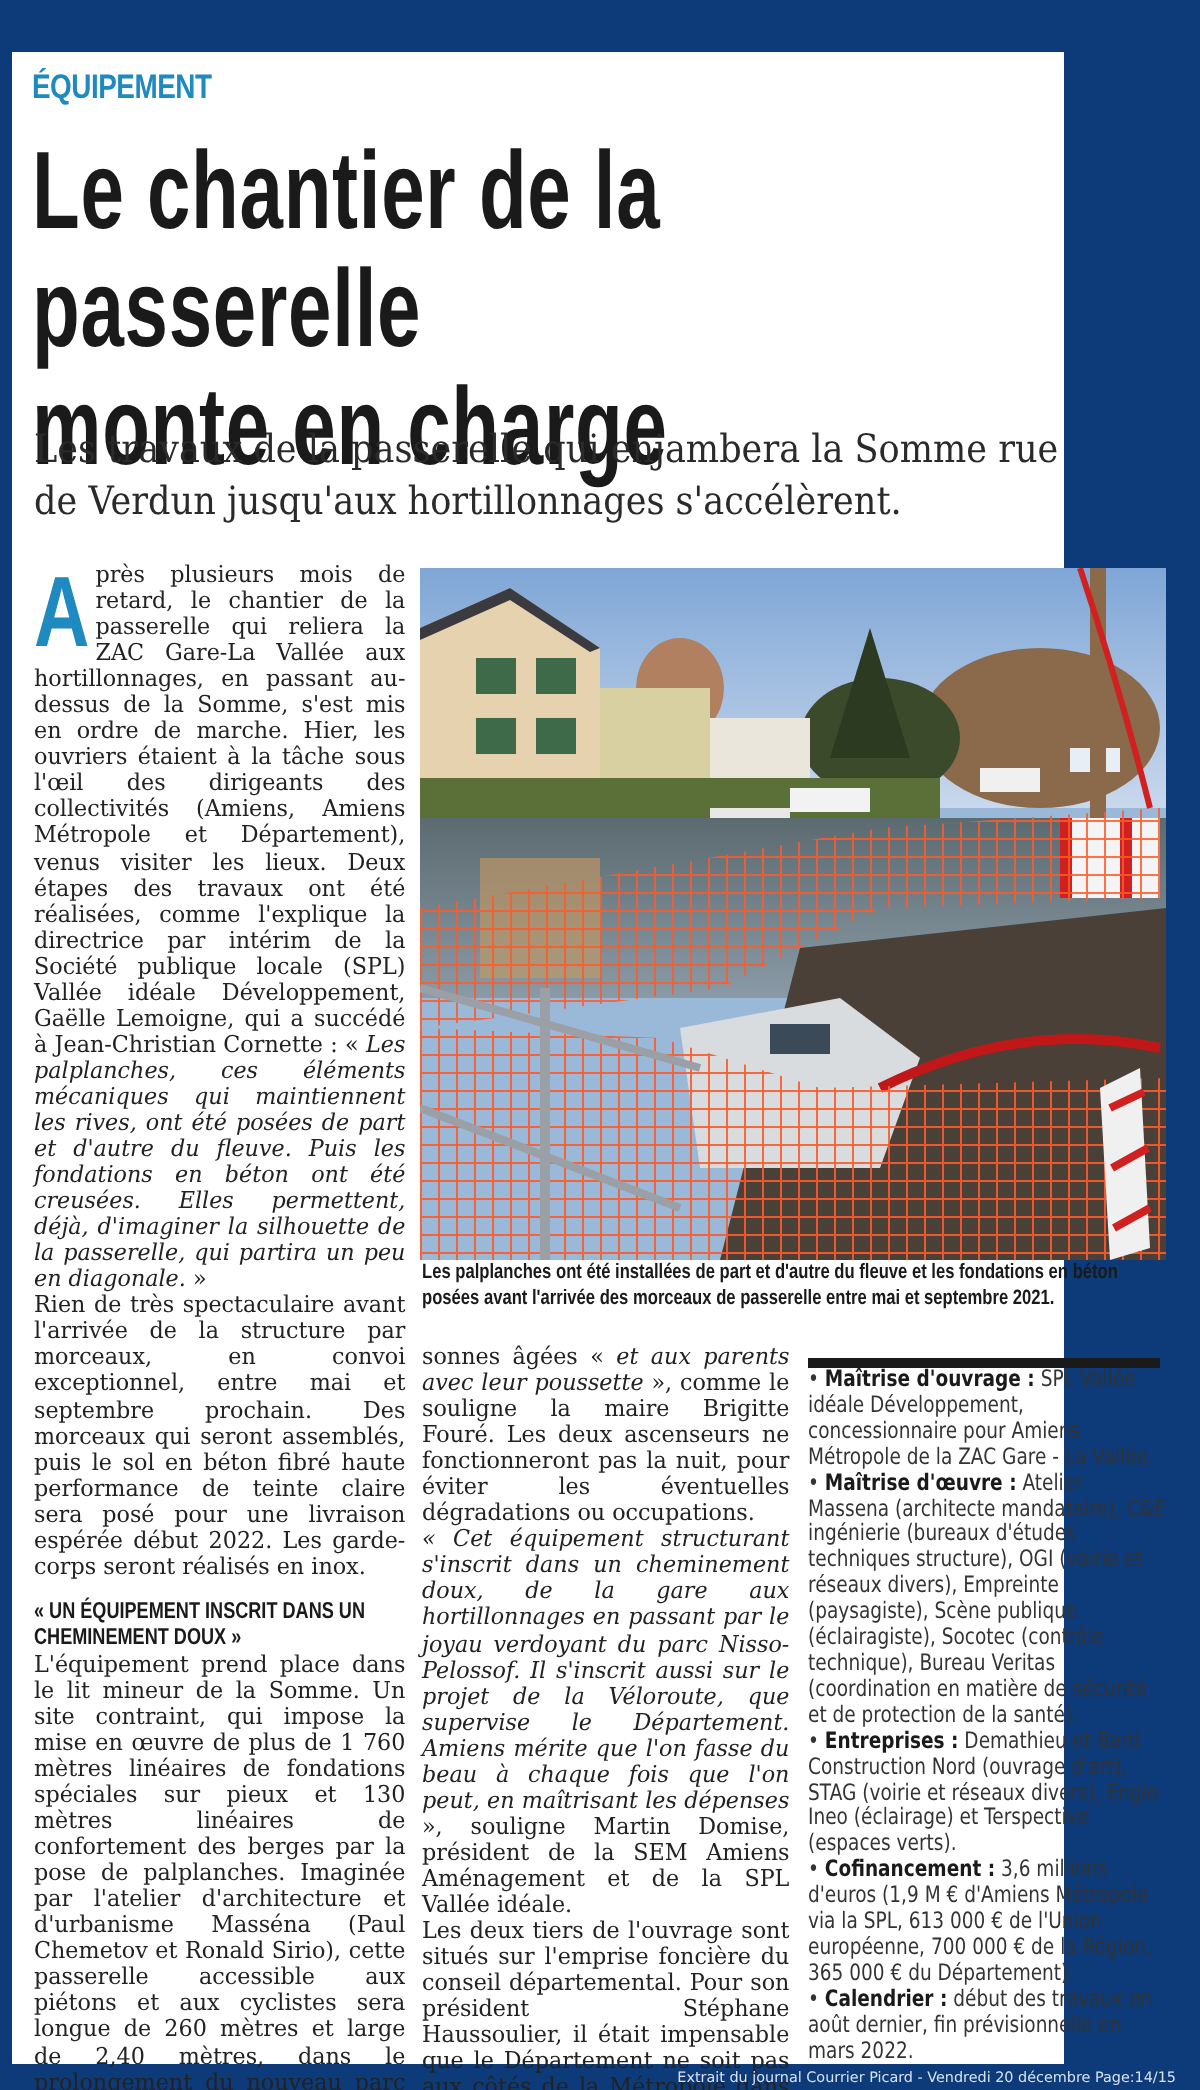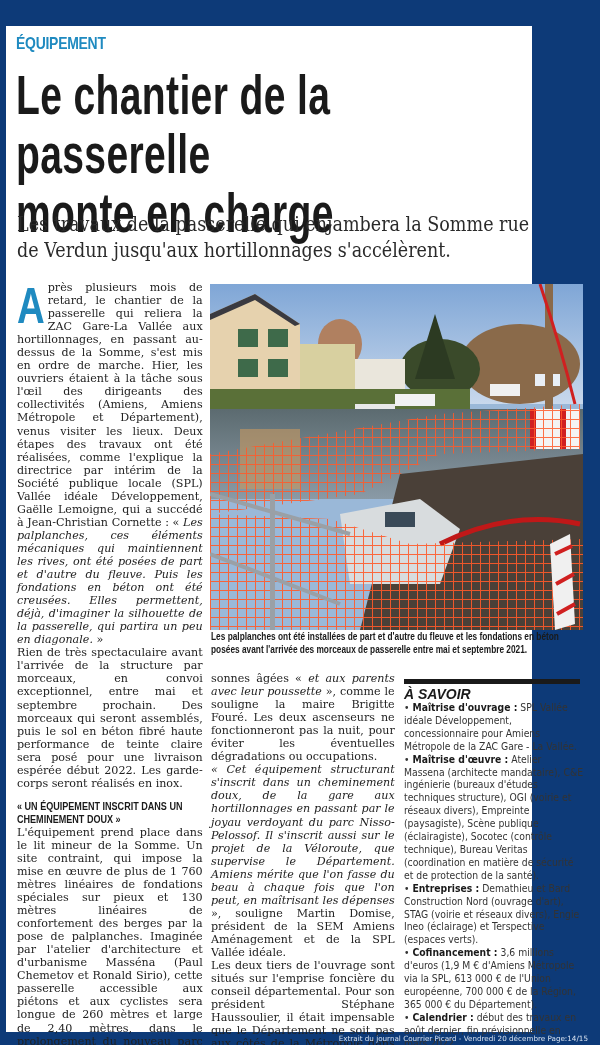--- a/index.html
+++ b/index.html
@@ -235,21 +235,20 @@
       </p>
       <p>
         <span>Les deux tiers de l'ouvrage sont situés sur l'emprise foncière du conseil départemental. Pour son président Stéphane Haussoulier, il était impensable que le Département ne soit pas aux côtés de la Métropole dans « </span>
         
       </p>
     </div>
   </div>
 
   <div class="savoir">
     <div class="savoir-bar"></div>
-    <div class="savoir-title">À SAVOIR</div>
     <div class="savoir-body">
       <div class="it">• <b>Maîtrise d'ouvrage :</b><span> SPL Vallée idéale Développement, concessionnaire pour Amiens Métropole de la ZAC Gare - La Vallée.</span></div>
       <div class="it">• <b>Maîtrise d'œuvre :</b><span> Atelier Massena (architecte mandataire), C&amp;E ingénierie (bureaux d'études techniques structure), OGI (voirie et réseaux divers), Empreinte (paysagiste), Scène publique (éclairagiste), Socotec (contrôle technique), Bureau Veritas (coordination en matière de sécurité et de protection de la santé).</span></div>
       <div class="it">• <b>Entreprises :</b><span> Demathieu et Bard Construction Nord (ouvrage d'art), STAG (voirie et réseaux divers), Engie Ineo (éclairage) et Terspective (espaces verts).</span></div>
       <div class="it">• <b>Cofinancement :</b><span> 3,6 millions d'euros (1,9 M € d'Amiens Métropole via la SPL, 613 000 € de l'Union européenne, 700 000 € de la Région, 365 000 € du Département).</span></div>
       <div class="it">• <b>Calendrier :</b><span> début des travaux en août dernier, fin prévisionnelle en mars 2022.</span></div>
     </div>
   </div>
 
 </div>

